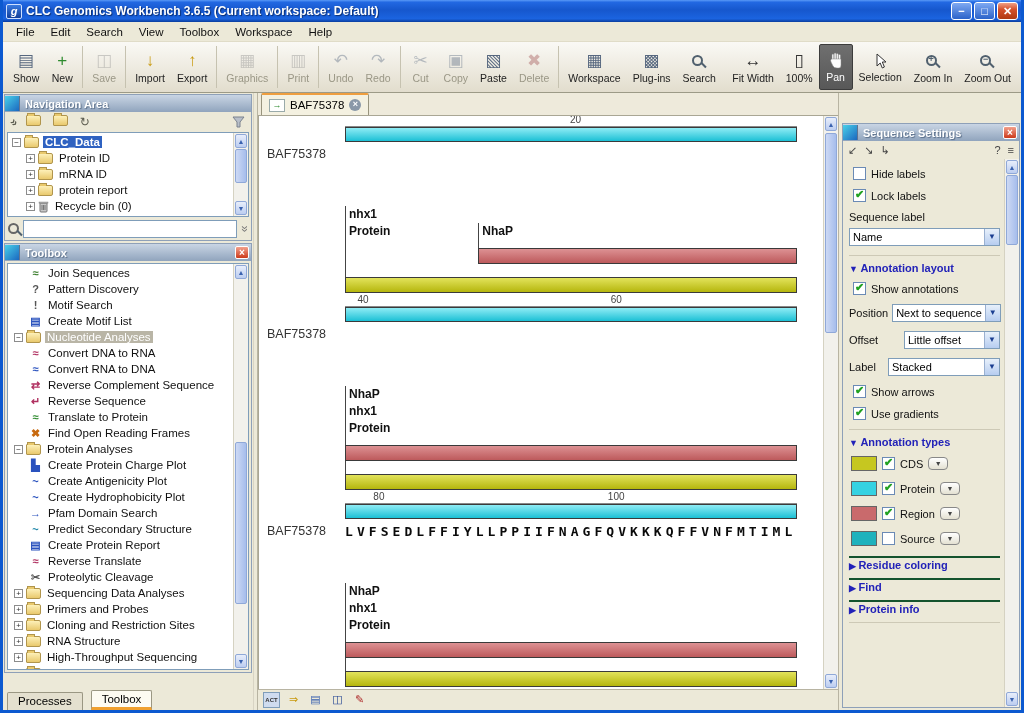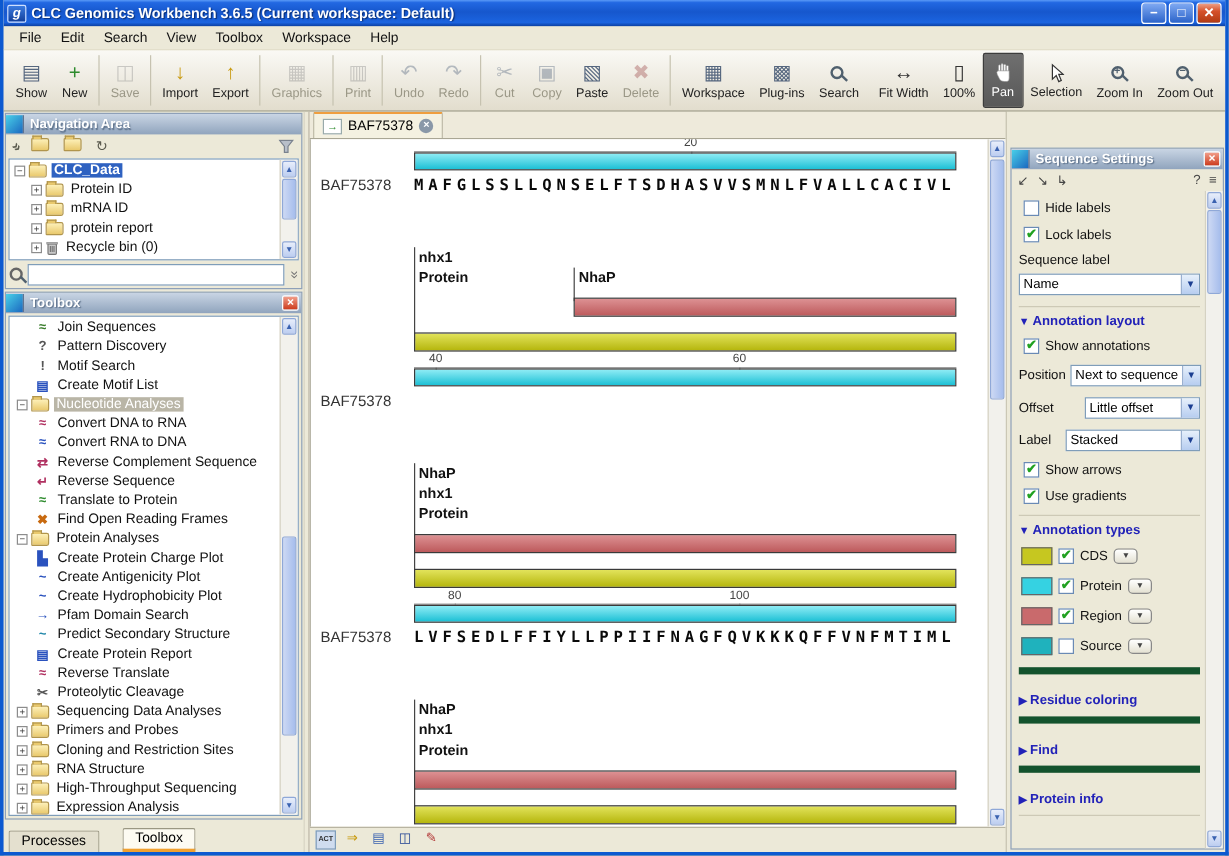--- a/index.html
+++ b/index.html
@@ -62,21 +62,21 @@
   
   .tbxpanel{flex:1;}
   .tbxbox{flex:1;background:#fff;border:1px solid #7f9db9;margin:2px;display:flex;overflow:hidden;}
   
   .sbar{width:15px;flex:0 0 auto;background:#f2f1ec;border-left:1px solid #d5d2c2;position:relative;}
   .sarr{position:absolute;left:1px;right:1px;height:14px;background:linear-gradient(#e8eefb,#bccdf0);border:1px solid #8fa8d8;border-radius:2px;color:#3a62b0;font-size:7px;text-align:center;line-height:13px;}
   .sarr.up{top:1px;}.sarr.dn{bottom:1px;}
   .sarr.up::before{content:"▲";}.sarr.dn::before{content:"▼";}
   .sthumb{position:absolute;left:1px;right:1px;background:linear-gradient(90deg,#cdd9f4,#a6bdec);border:1px solid #8fa8d8;border-radius:2px;}
   
-  .btabs{height:26px;display:flex;align-items:flex-end;padding-left:4px;gap:19px;flex:0 0 auto;}
+  .btabs{height:36px;display:flex;align-items:flex-end;padding-left:4px;gap:8px;flex:0 0 auto;}
   .btab{font-size:11.5px;padding:2px 10px 3px;border:1px solid #9a9783;border-bottom:none;background:#e4e0cf;border-radius:2px 2px 0 0;}
   .btab.active{background:#fdfbf2;border-bottom:3px solid #f0a030;padding-bottom:2px;}
   
   .tabbar{height:23px;background:#eeeadb;border-bottom:1px solid #a9a694;display:flex;align-items:flex-end;padding-left:3px;flex:0 0 auto;}
   .tab{height:22px;display:flex;align-items:center;gap:5px;padding:0 7px;background:#f4f1e1;border:1px solid #98947e;border-bottom:none;border-top:2px solid #ef9e3f;border-radius:2px 2px 0 0;font-size:11.5px;}
   .tabicon{width:16px;height:13px;border:1px solid #9aa;background:#fff;color:#2d8a2d;font-size:9px;line-height:11px;text-align:center;font-weight:bold;}
   .tabclose{width:12px;height:12px;border-radius:50%;background:#8a98a8;color:#fff;font-size:9px;line-height:11px;text-align:center;font-weight:bold;}
   .editorwrap{flex:1;display:flex;overflow:hidden;background:#fff;border-left:1px solid #a9a694;}
   .editor{flex:1;overflow:hidden;padding:4px 6px 0 86px;position:relative;}
   .seqrow{position:relative;margin-bottom:40px;}
@@ -115,21 +115,21 @@
   .combo .cbtn{width:15px;background:linear-gradient(#e7f0fb,#b7cdf0);border-left:1px solid #9ab0d0;color:#1b3e91;font-size:8px;line-height:16px;text-align:center;}
   .combo .cbtn::before{content:"▼";}
   .sechead{color:#2222b8;font-weight:bold;margin:4px 0 8px 0;border-top:1px solid #cdc9b6;padding-top:6px;}
   .sechead::before{content:"▼ ";font-size:9px;}
   .typerow{display:flex;align-items:center;gap:5px;margin:0 0 10px 2px;}
   .swatch{width:26px;height:15px;border:1px solid #666;flex:0 0 auto;}
   .minidrop{width:20px;height:13px;border:1px solid #888;border-radius:4px;font-size:7px;line-height:11px;text-align:center;color:#444;background:linear-gradient(#fff,#e4e1d2);}
   .minidrop::before{content:"▼";}
   .xpbtn{display:block;width:158px;height:21px;margin:2px 0 6px 2px;border:1px solid #4a6a94;border-radius:3px;background:linear-gradient(#ffffff,#e8e5d8);font-size:11.5px;text-align:center;line-height:19px;color:#111;}
   .xpbtn.focus{box-shadow:0 0 0 2px #f7c35c;}
-  .colsec{color:#2222b8;font-weight:bold;border-top:6px solid #14532d;padding:16px 0 7px 0;}
+  .colsec{color:#2222b8;font-weight:bold;border-top:2px solid #14532d;padding:1px 0 7px 0;}
   .colsec::before{content:"▶ ";font-size:9px;}
   .colsec:last-child{border-bottom:1px solid #cdc9b6;}
   svg{display:block;}
 </style>
 </head>
 <body>
 
 <div class="window">
   <div class="titlebar">
     <div class="logo">g</div>
@@ -487,21 +487,20 @@
               <div class="seq-content">
                 <div class="ruler" style="margin-top: -7px;">
                   <span class="tick" style="left: 51%;">20</span>
                   <span class="tickm" style="left: 51%;"></span>
                 </div>
                 <div class="barzone" style="height: 15px;">
                   <div class="bar source" style="left: 0%; width: 100%;"></div>
                 </div>
                 <div class="seqline">
                   <span class="rowname">BAF75378</span>
-                  <span class="letters">MAFGLSSLLQNSELFTSDHASVVSMNLFVALLCACIVL</span>
                 </div>
               </div>
             </div>
             <div class="seqrow">
               <div class="seq-content">
                 <div class="labzone" style="height: 42px;">
                   <div class="labgroup" style="left: 0%; height: 78px;">
                     <div class="al">nhx1</div>
                     <div class="al">Protein</div>
                   </div>

